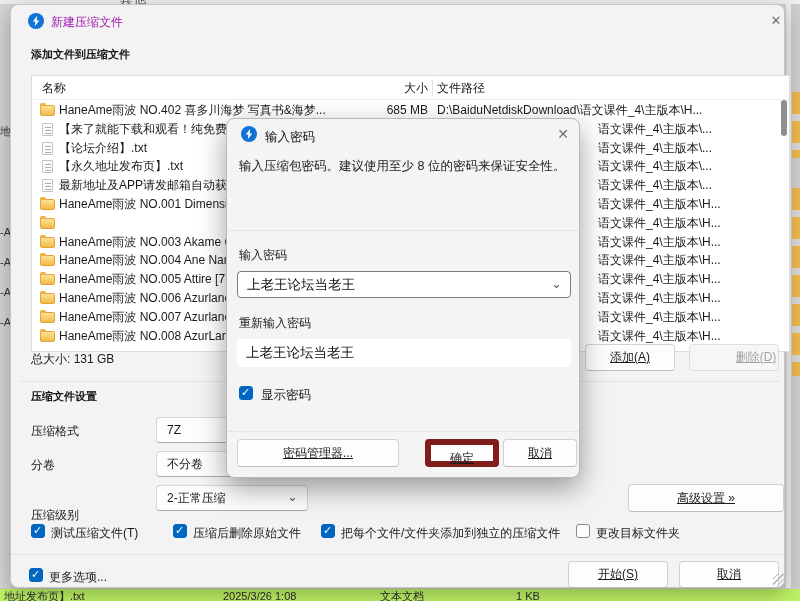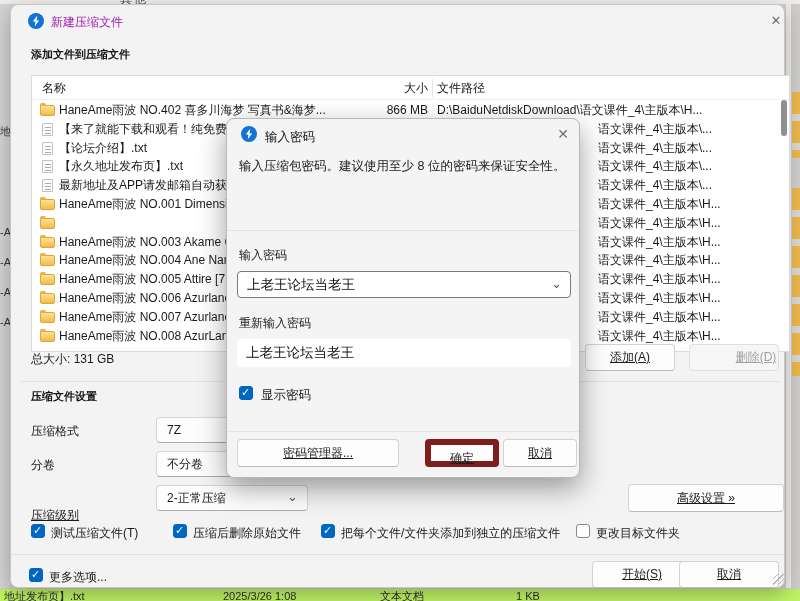--- a/index.html
+++ b/index.html
@@ -137,21 +137,21 @@
     <div class="list-head">
       <span class="hd-name">名称</span>
       <span class="hd-size">大小</span>
       <span class="col-div"></span>
       <span class="hd-path">文件路径</span>
     </div>
     <div class="rows">
         <div class="frow" style="top: 0px;">
           <span class="ic-folder"></span>
           <span class="nm">HaneAme雨波 NO.402 喜多川海梦 写真书&amp;海梦...</span>
-          <span class="sz">866 MB</span>
+          <span class="sz">685 MB</span>
           <span class="pth" style="left: 405px;">D:\BaiduNetdiskDownload\语文课件_4\主版本\H...</span>
         </div>
         <div class="frow" style="top: 18.8px;">
           <span class="ic-file"></span>
           <span class="nm">【来了就能下载和观看！纯免费！</span>
           <span class="sz"></span>
           <span class="pth" style="left: 566px;">语文课件_4\主版本\...</span>
         </div>
         <div class="frow" style="top: 37.6px;">
           <span class="ic-file"></span>
@@ -235,42 +235,42 @@
     <span>7Z</span>
     <span class="chev">⌄</span>
   </div>
 
   <div class="abs" style="left:20px; top:452px;">分卷</div>
   <div class="dropdown" style="left:145px; top:446px;">
     <span>不分卷</span>
     <span class="chev">⌄</span>
   </div>
 
-  <div class="abs" style="left:20px; top:502px;text-decoration:underline;">压缩级别</div>
+  <div class="abs" style="left:20px; top:502px;">压缩级别</div>
   <div class="dropdown" style="left:145px; top:480px;">
     <span>2-正常压缩</span>
     <span class="chev">⌄</span>
   </div>
 
   <div class="win-btn" style="left:617px; top:479px; width:156px; height:28px; line-height:26px;">高级设置 »</div>
 
   <div class="cb checked" style="left:20px; top:519px;"></div>
   <span class="cb-label" style="left:40px; top:520px;">测试压缩文件(T)</span>
   <div class="cb checked" style="left:162px; top:519px;"></div>
   <span class="cb-label" style="left:182px; top:520px;">压缩后删除原始文件</span>
   <div class="cb checked" style="left:310px; top:519px;"></div>
   <span class="cb-label" style="left:330px; top:520px;">把每个文件/文件夹添加到独立的压缩文件</span>
   <div class="cb" style="left:565px; top:519px;"></div>
   <span class="cb-label" style="left:585px; top:520px;">更改目标文件夹</span>
 
   <div class="hline" style="left:0; top:549px; width:773px;"></div>
 
   <div class="cb checked" style="left:18px; top:563px;"></div>
   <span class="cb-label" style="left:38px; top:564px;">更多选项...</span>
-  <div class="win-btn" style="left:557px; top:556px; width:100px; height:27px; line-height:25px;margin-left:24px;">开始(S)</div>
+  <div class="win-btn" style="left:557px; top:556px; width:100px; height:27px; line-height:25px;">开始(S)</div>
   <div class="win-btn" style="left:668px; top:556px; width:100px; height:27px; line-height:25px;">取消</div>
   <div class="abs grip"></div>
 </div>
 
 <div class="abs dlg-pwd">
   <svg class="pwd-ic" viewBox="0 0 16 16">
     <circle cx="8" cy="8" r="8" fill="#1173d4"></circle>
     <path d="M9.2 2.8 L4.8 8.6 L7.4 8.6 L6.8 13.2 L11.2 7.4 L8.6 7.4 Z" fill="#ffffff"></path>
   </svg>
   <span class="t-pwd">输入密码</span>

